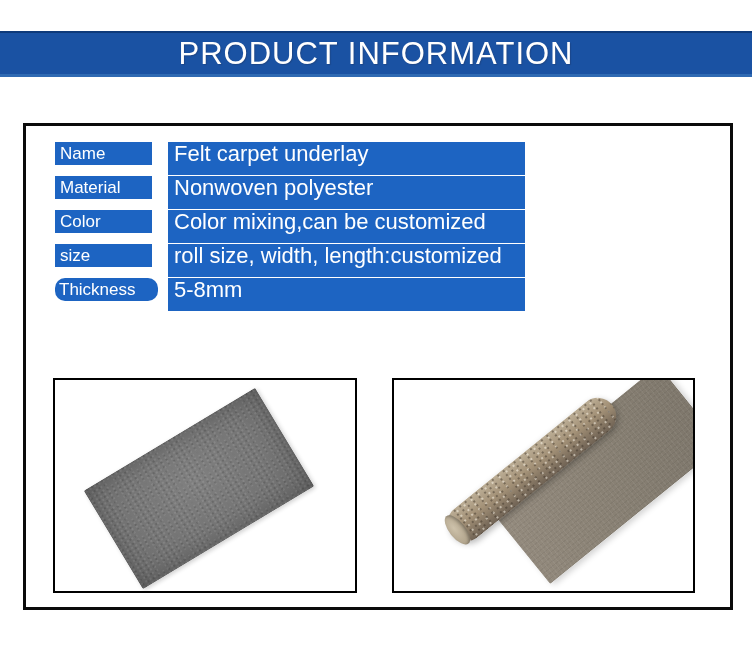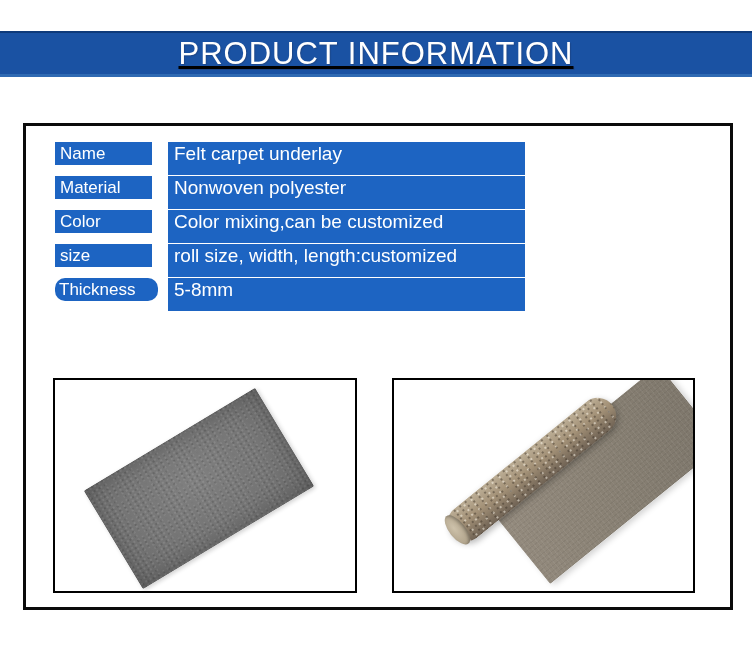--- a/index.html
+++ b/index.html
@@ -13,21 +13,21 @@
   *{margin:0;padding:0;box-sizing:border-box;}
   html,body{width:752px;height:656px;background:#ffffff;overflow:hidden;}
   body{font-family:"Liberation Sans","DejaVu Sans",sans-serif;position:relative;}
 
   
   .banner{
     position:absolute;left:0;top:31px;width:752px;height:46px;
     background:var(--banner-blue);
     border-top:2px solid var(--banner-border-top);
     border-bottom:3px solid var(--banner-border-bottom);
-    display:flex;align-items:center;justify-content:center;text-decoration:underline;
+    display:flex;align-items:center;justify-content:center;
   }
   .banner h1{
     color:var(--text-white);font-size:31px;font-weight:400;letter-spacing:1px;
     text-shadow:1px 1px 1px rgba(40,40,60,0.25);
     white-space:nowrap;
   }
 
   
   .panel{
     position:absolute;left:23px;top:123px;width:710px;height:487px;
@@ -41,21 +41,21 @@
   .spec-label{
     position:absolute;left:0;top:0;height:23px;width:97px;
     background:var(--cell-blue);color:var(--text-white);
     font-size:17px;line-height:23px;padding-left:5px;
     white-space:nowrap;overflow:hidden;
   }
   .spec-row:nth-child(5) .spec-label{width:103px;padding-left:4px;border-radius:10px;}
   .spec-value{
     position:absolute;left:113px;top:0;height:33px;width:357px;
     background:var(--cell-blue);color:var(--text-white);
-    font-size:19px;line-height:23px;padding-left:6px;
+    font-size:22px;line-height:23px;padding-left:6px;
     white-space:nowrap;overflow:hidden;
   }
 
   
   .photo{
     position:absolute;top:252px;height:215px;
     border:2px solid #000;background:#ffffff;overflow:hidden;
   }
   .photo-left{left:27px;width:304px;}
   .photo-right{left:366px;width:303px;}

